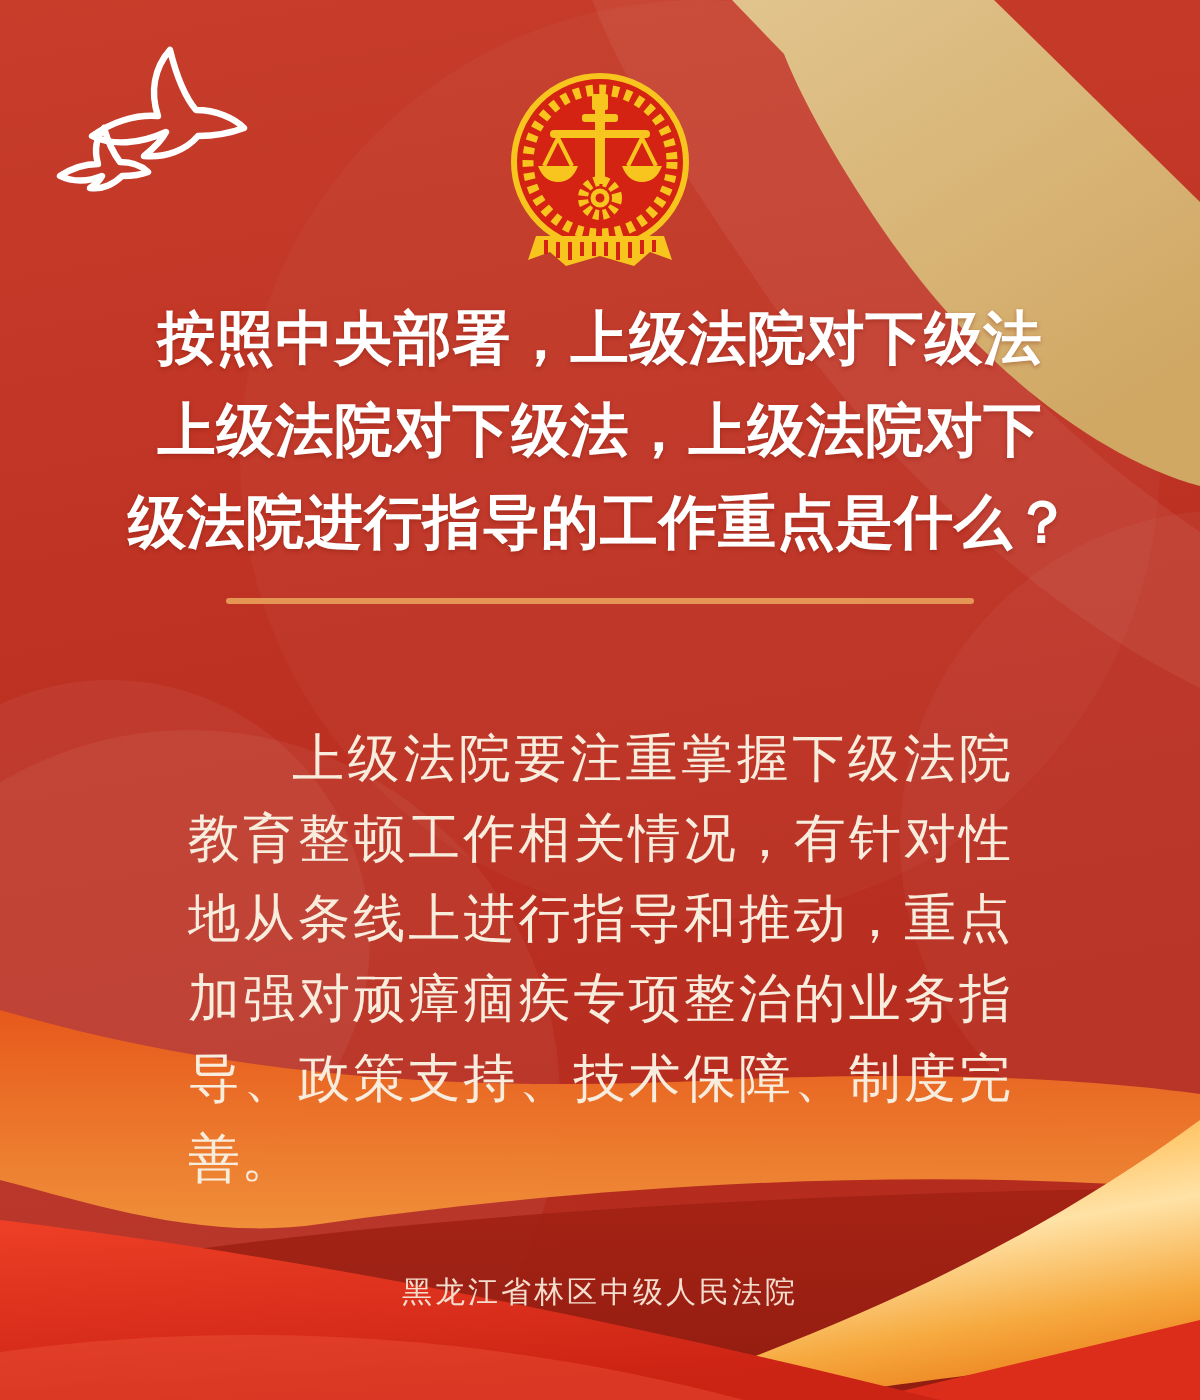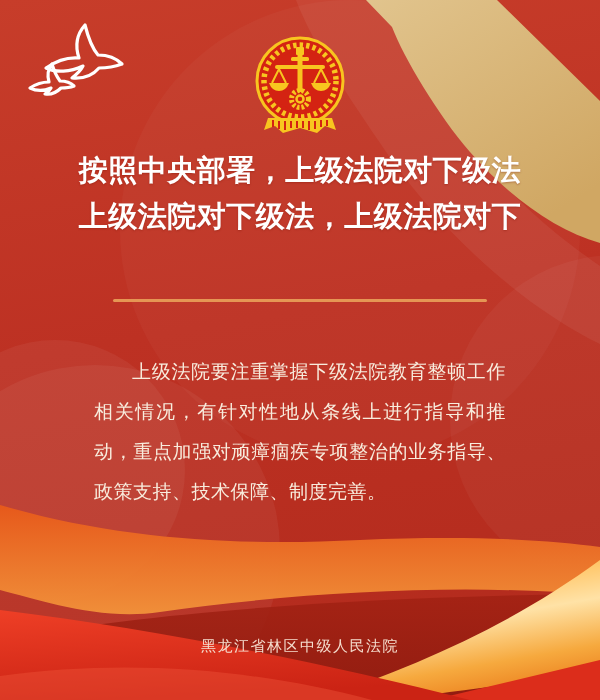--- a/index.html
+++ b/index.html
@@ -18,21 +18,21 @@
     text-align:center;color:#ffffff;font-weight:900;
     font-size:29px;line-height:46px;letter-spacing:0.5px;
     text-shadow:0 1px 2px rgba(120,20,5,.35);
   }
   .divider{
     position:absolute;top:299px;left:113px;width:374px;height:3px;
     background:#e9a159;border-radius:2px;opacity:.9;
   }
   .body-text{
     position:absolute;top:333px;left:94px;width:412px;
-    color:#f8ecdd;font-size:19px;line-height:40px;
+    color:#f8ecdd;font-size:26px;line-height:40px;
     text-align:justify;text-indent:2em;letter-spacing:0.5px;
   }
   .footer{
     position:absolute;top:637px;left:0;width:600px;
     text-align:center;color:#f5ddce;font-size:15px;letter-spacing:1.5px;
   }
 </style>
 </head>
 <body>
 
@@ -116,20 +116,21 @@
     <circle cx="47" cy="67" r="8.5" fill="none" stroke="#f8c51f" stroke-width="5" stroke-dasharray="2.6 2"></circle>
     <circle cx="47" cy="67" r="3.5" fill="none" stroke="#f8c51f" stroke-width="2.5"></circle>
 
     <path d="M15,86 L79,86 L83,98 L72,94 L64,101 L47,96 L30,101 L22,94 L11,98 Z" fill="#f8c51f"></path>
     <path d="M20,88 v7 M26,89 v8 M32,89 v9 M38,89 v7 M44,89 v7 M50,89 v7 M56,89 v9 M62,89 v8 M68,88 v7 M74,88 v6" stroke="#d42312" stroke-width="2" fill="none"></path>
   </svg>
 
   <div class="heading">
     <div>按照中央部署，上级法院对下级法</div>
     <div>上级法院对下级法，上级法院对下</div>
+    <div>级法院进行指导的工作重点是什么？</div>
   </div>
 
   <div class="divider"></div>
 
   <p class="body-text">上级法院要注重掌握下级法院教育整顿工作相关情况，有针对性地从条线上进行指导和推动，重点加强对顽瘴痼疾专项整治的业务指导、政策支持、技术保障、制度完善。</p>
 
   <div class="footer">黑龙江省林区中级人民法院</div>
 
 </div>
 

